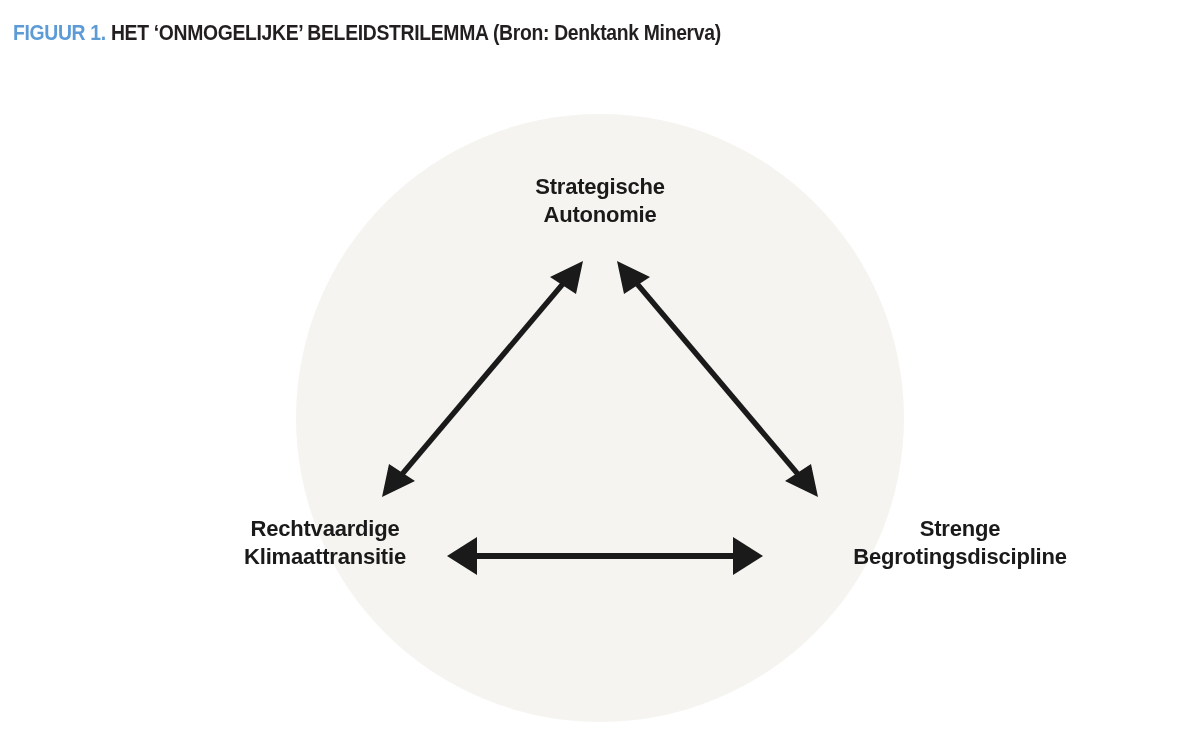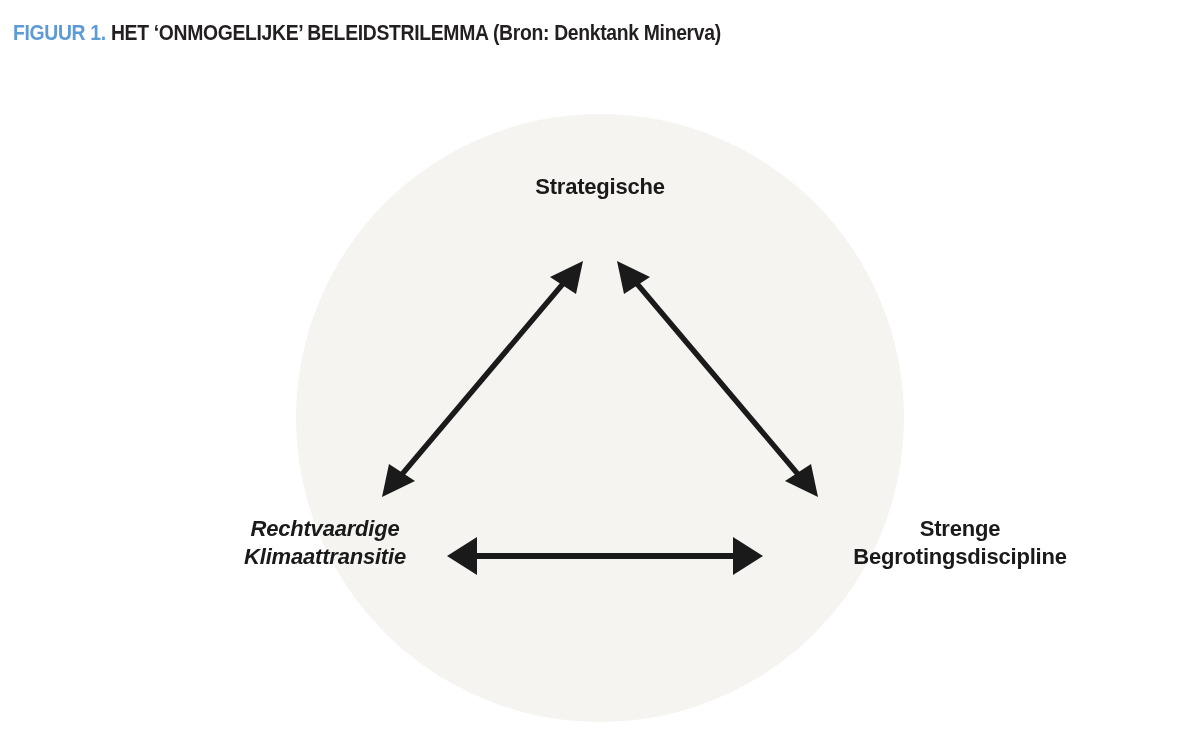--- a/index.html
+++ b/index.html
@@ -80,21 +80,20 @@
     left: 600px;
     top: 173px;
     transform: translateX(-50%);
     text-align: center;
   }
   #node-rechtvaardige-klimaattransitie {
     left: 325px;
     top: 515px;
     transform: translateX(-50%);
     text-align: center;
-    font-style: italic;
   }
   #node-strenge-begrotingsdiscipline {
     left: 960px;
     top: 515px;
     transform: translateX(-50%);
     text-align: center;
   }
 </style>
 </head>
 <body>
@@ -134,20 +133,21 @@
         <line x1="470" y1="556" x2="740" y2="556" stroke="#1A1A1A" stroke-width="6" stroke-linecap="butt"></line>
 
         <polygon points="447,556 477,537 477,575" fill="#1A1A1A"></polygon>
 
         <polygon points="763,556 733,537 733,575" fill="#1A1A1A"></polygon>
       </g>
     </svg>
 
     <div class="node-label" id="node-strategische-autonomie">
       <span class="line">Strategische</span>
+      <span class="line">Autonomie</span>
     </div>
 
     <div class="node-label" id="node-rechtvaardige-klimaattransitie">
       <span class="line">Rechtvaardige</span>
       <span class="line">Klimaattransitie</span>
     </div>
 
     <div class="node-label" id="node-strenge-begrotingsdiscipline">
       <span class="line">Strenge</span>
       <span class="line">Begrotingsdiscipline</span>

